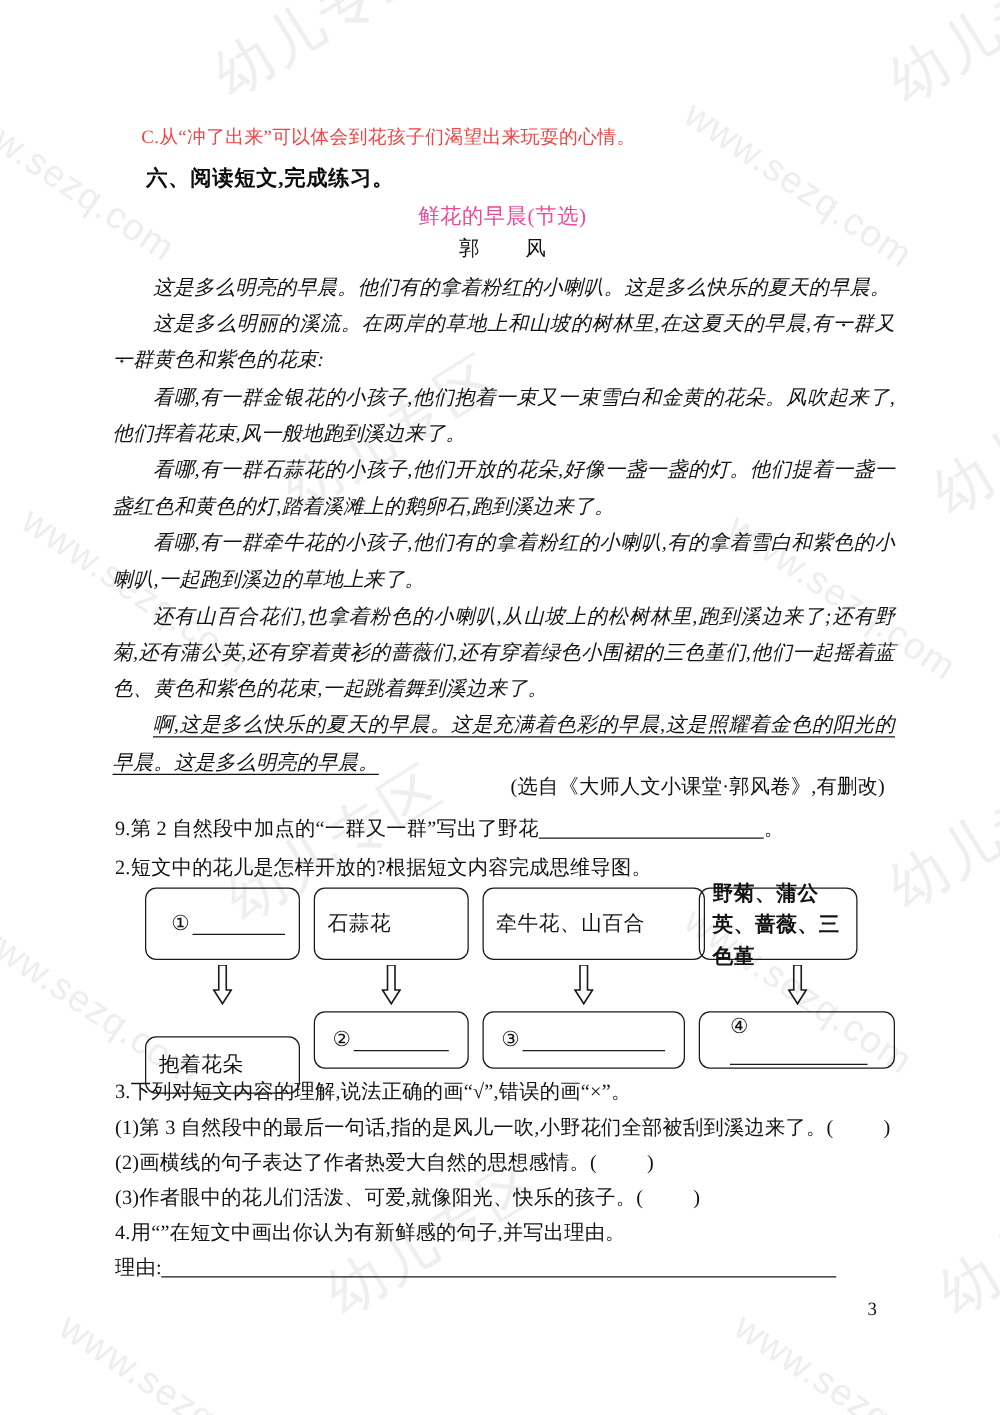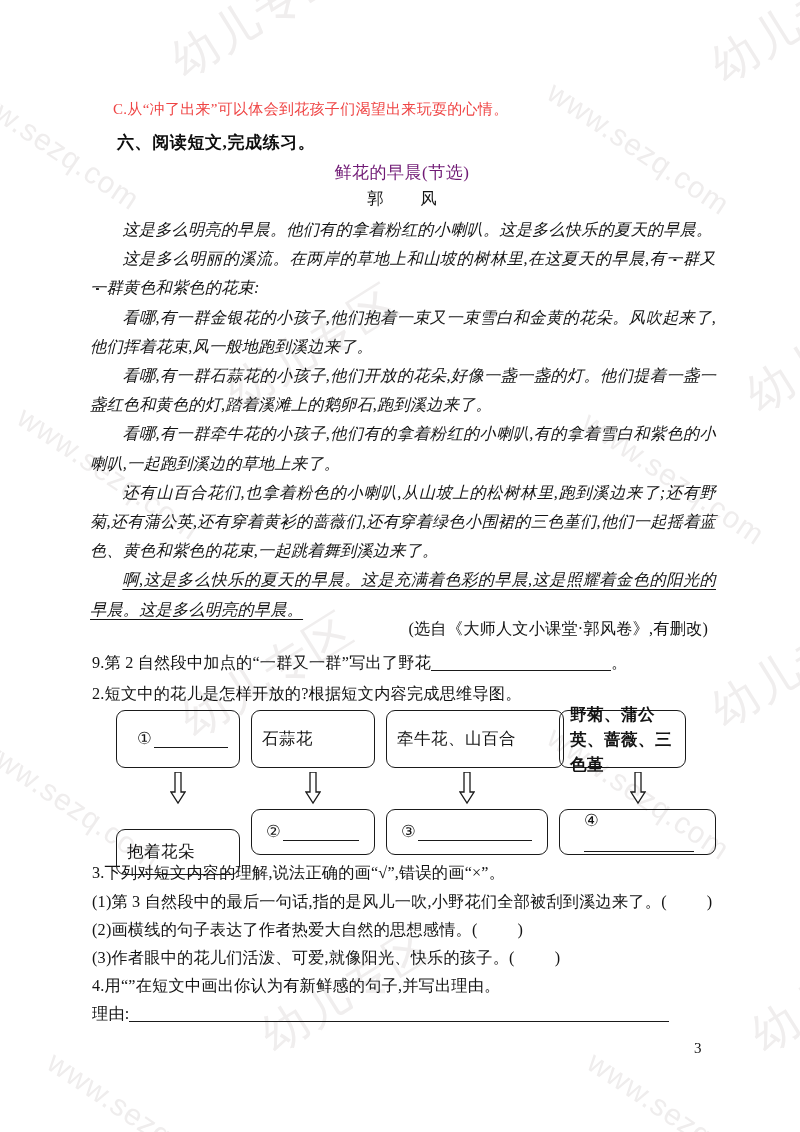--- a/index.html
+++ b/index.html
@@ -82,21 +82,21 @@
     margin-left: 25px;
   }
 
   .article-title {
     position: absolute;
     left: 0;
     top: 161px;
     width: 628px;
     text-align: center;
     font-size: 17px;
-    color: #701a75;
+    color: #ec4899;
     letter-spacing: 0.5px;
   }
   .article-author {
     position: absolute;
     left: 0;
     top: 188px;
     width: 628px;
     text-align: center;
     font-size: 16.5px;
     color: #141414;

